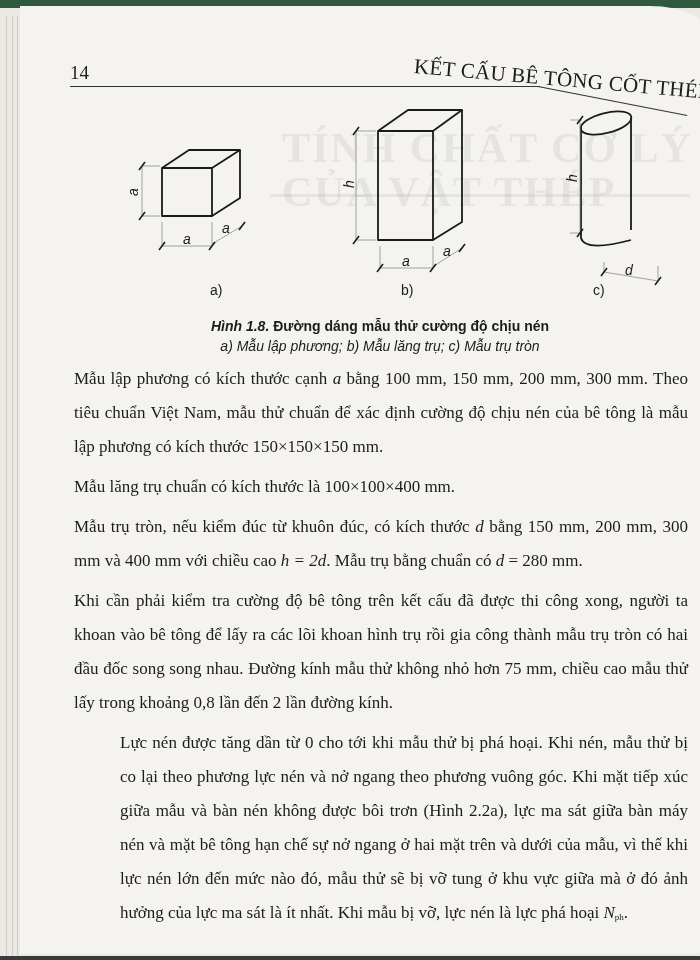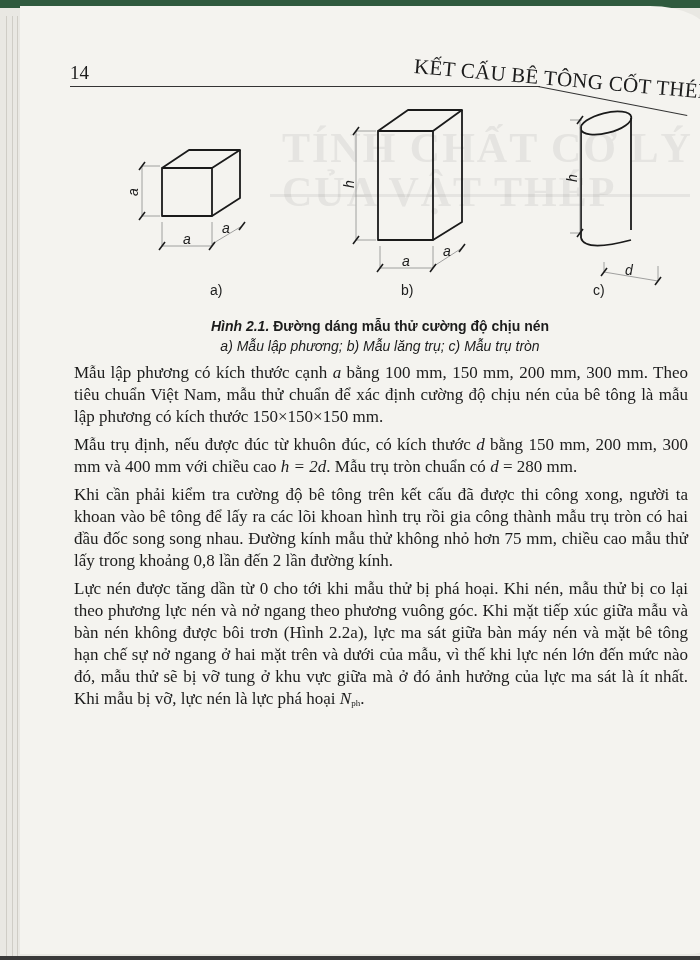--- a/index.html
+++ b/index.html
@@ -58,24 +58,24 @@
     }
     .caption {
       position: absolute; left: 0; width: 760px; text-align: center;
       font-family: "Liberation Sans", "DejaVu Sans", sans-serif;
     }
     .caption-title { top: 318px; font-size: 14px; font-weight: bold; }
     .caption-title .italic { font-style: italic; }
     .caption-sub { top: 338px; font-size: 14px; font-style: italic; }
     .body-text {
       position: absolute; left: 74px; top: 362px; width: 614px;
-      font-size: 17px; line-height: 22px; text-align: justify;
+      font-size: 17px; line-height: 34px; text-align: justify;
     }
     .body-text p { margin-bottom: 6px; }
-    .body-text p.tight { margin-bottom: 5px; }
+    .body-text p.tight { margin-bottom: 5px; margin-left: 46px; }
     .bleed {
       position: absolute; color: rgba(120,120,120,0.12); font-weight: bold;
       font-size: 42px; left: 250px; top: 120px; line-height: 44px; letter-spacing: 2px;
       pointer-events: none;
       margin-left: 12px;
     }
     .bleed-line { position: absolute; left: 250px; top: 188px; width: 420px; height: 3px; background: rgba(120,120,120,0.12); }
     .sub { font-size: 9px; vertical-align: -2px; font-style: normal; }
     i.var { font-style: italic; }
   </style>
@@ -187,23 +187,24 @@
       <text x="569" y="182" transform="rotate(-90 573 178)">h</text>
       <text x="625" y="275">d</text>
     </g>
   </svg>
   <div class="fig-label" style="left:210px; top:282px;">a)</div>
   <div class="fig-label" style="left:401px; top:282px;">b)</div>
   <div class="fig-label" style="left:593px; top:282px;">c)</div>
 </div>
 
 <div class="caption caption-title">
-  <span class="italic">Hình 2.1.</span>
+  <span class="italic">Hình 1.8.</span>
   <span>Đường dáng mẫu thử cường độ chịu nén</span>
 </div>
 <div class="caption caption-sub">a) Mẫu lập phương; b) Mẫu lăng trụ; c) Mẫu trụ tròn</div>
 
 <div class="body-text">
   <p><span>Mẫu lập phương có kích thước cạnh </span><i class="var">a</i><span> bằng 100 mm, 150 mm, 200 mm, 300 mm. Theo tiêu chuẩn Việt Nam, mẫu thử chuẩn để xác định cường độ chịu nén của bê tông là mẫu lập phương có kích thước 150×150×150 mm.</span></p>
-  <p><span>Mẫu trụ định, nếu được đúc từ khuôn đúc, có kích thước </span><i class="var">d</i><span> bằng 150 mm, 200 mm, 300 mm và 400 mm với chiều cao </span><i class="var">h = 2d</i><span>. Mẫu trụ tròn chuẩn có </span><i class="var">d</i><span> = 280 mm.</span></p>
+  <p>Mẫu lăng trụ chuẩn có kích thước là 100×100×400 mm.</p>
+  <p><span>Mẫu trụ tròn, nếu kiểm đúc từ khuôn đúc, có kích thước </span><i class="var">d</i><span> bằng 150 mm, 200 mm, 300 mm và 400 mm với chiều cao </span><i class="var">h = 2d</i><span>. Mẫu trụ bằng chuẩn có </span><i class="var">d</i><span> = 280 mm.</span></p>
   <p>Khi cần phải kiểm tra cường độ bê tông trên kết cấu đã được thi công xong, người ta khoan vào bê tông để lấy ra các lõi khoan hình trụ rồi gia công thành mẫu trụ tròn có hai đầu đốc song song nhau. Đường kính mẫu thử không nhỏ hơn 75 mm, chiều cao mẫu thử lấy trong khoảng 0,8 lần đến 2 lần đường kính.</p>
   <p class="tight"><span>Lực nén được tăng dần từ 0 cho tới khi mẫu thử bị phá hoại. Khi nén, mẫu thử bị co lại theo phương lực nén và nở ngang theo phương vuông góc. Khi mặt tiếp xúc giữa mẫu và bàn nén không được bôi trơn (Hình 2.2a), lực ma sát giữa bàn máy nén và mặt bê tông hạn chế sự nở ngang ở hai mặt trên và dưới của mẫu, vì thế khi lực nén lớn đến mức nào đó, mẫu thử sẽ bị vỡ tung ở khu vực giữa mà ở đó ảnh hưởng của lực ma sát là ít nhất. Khi mẫu bị vỡ, lực nén là lực phá hoại </span><i class="var">N</i><i class="sub">ph</i><span>.</span></p>
 </div>
 
 </body></html>

